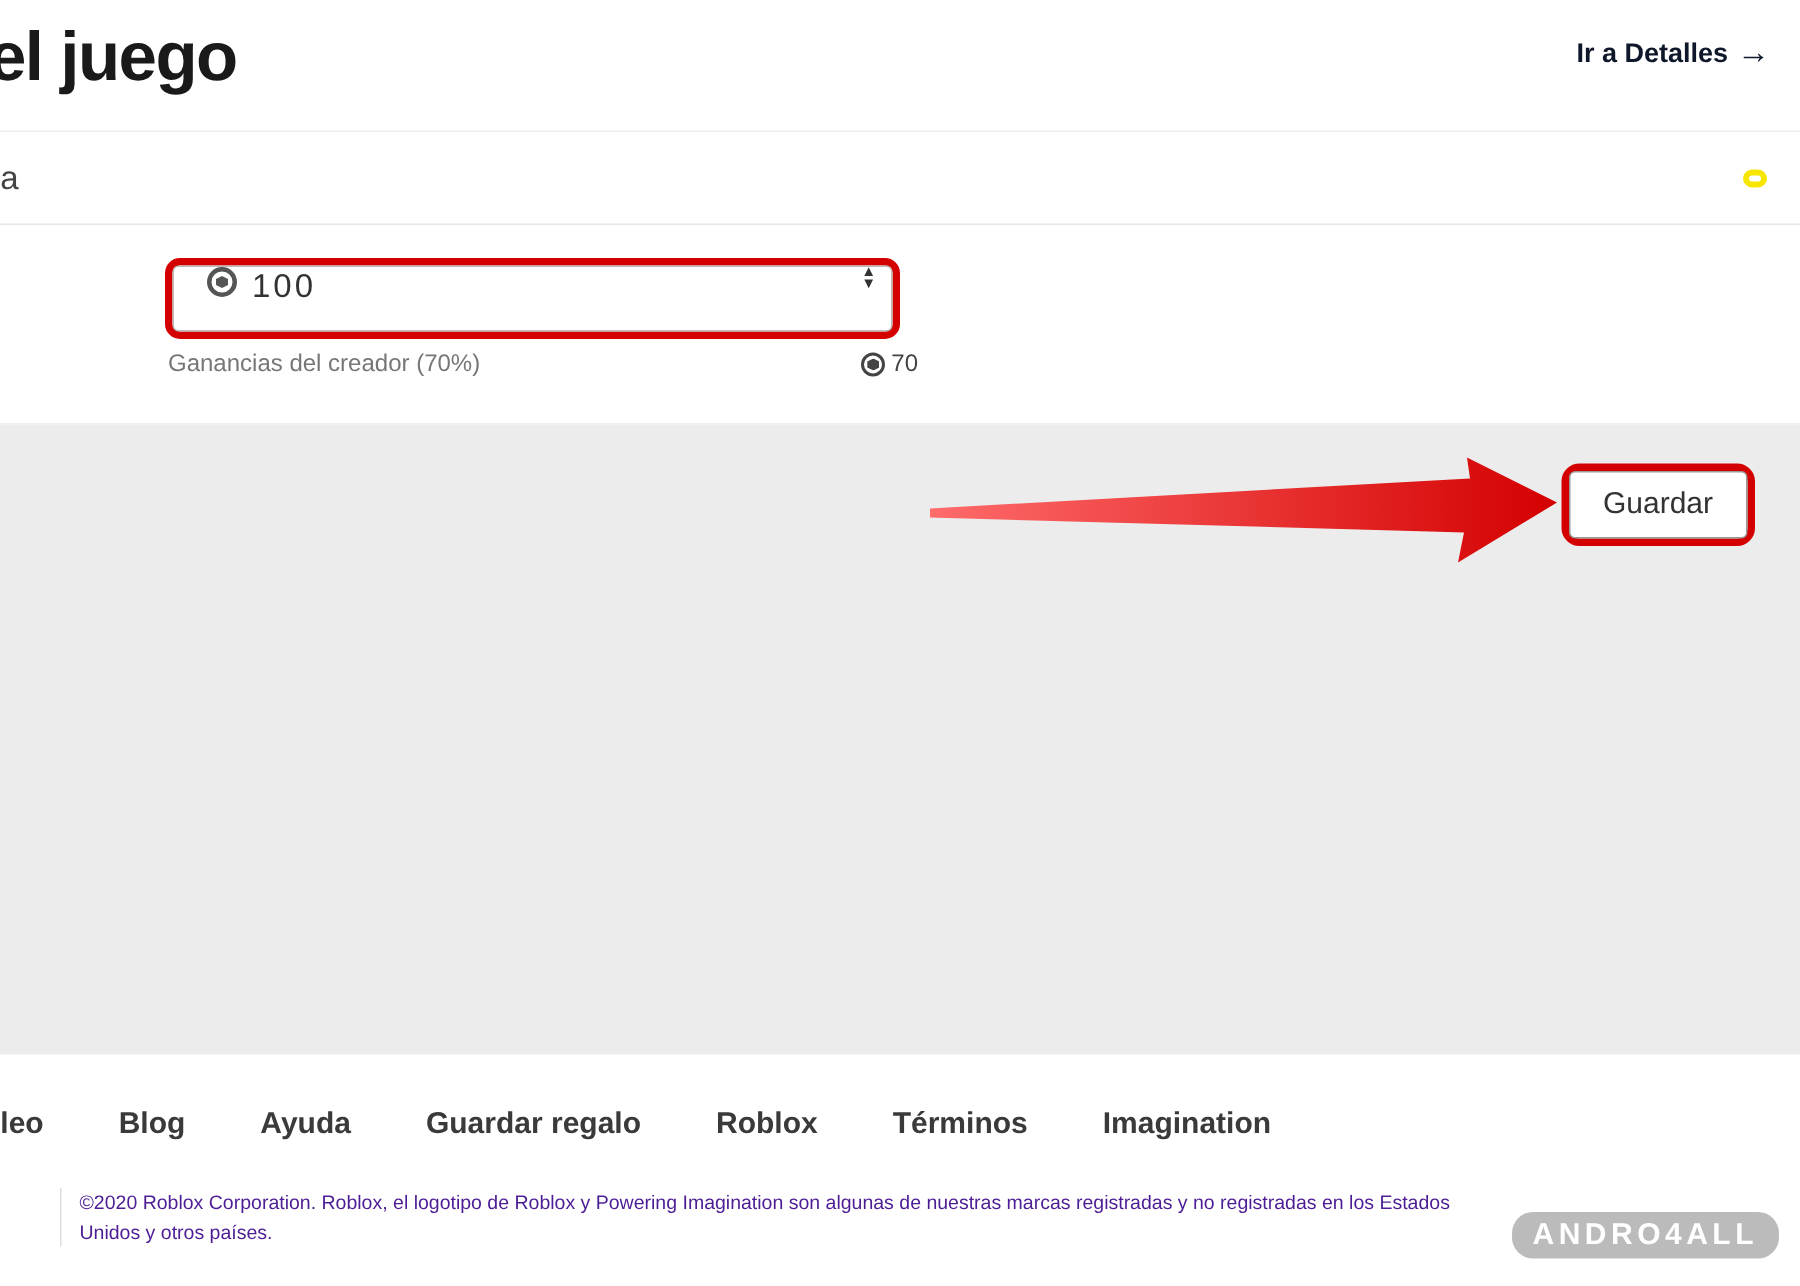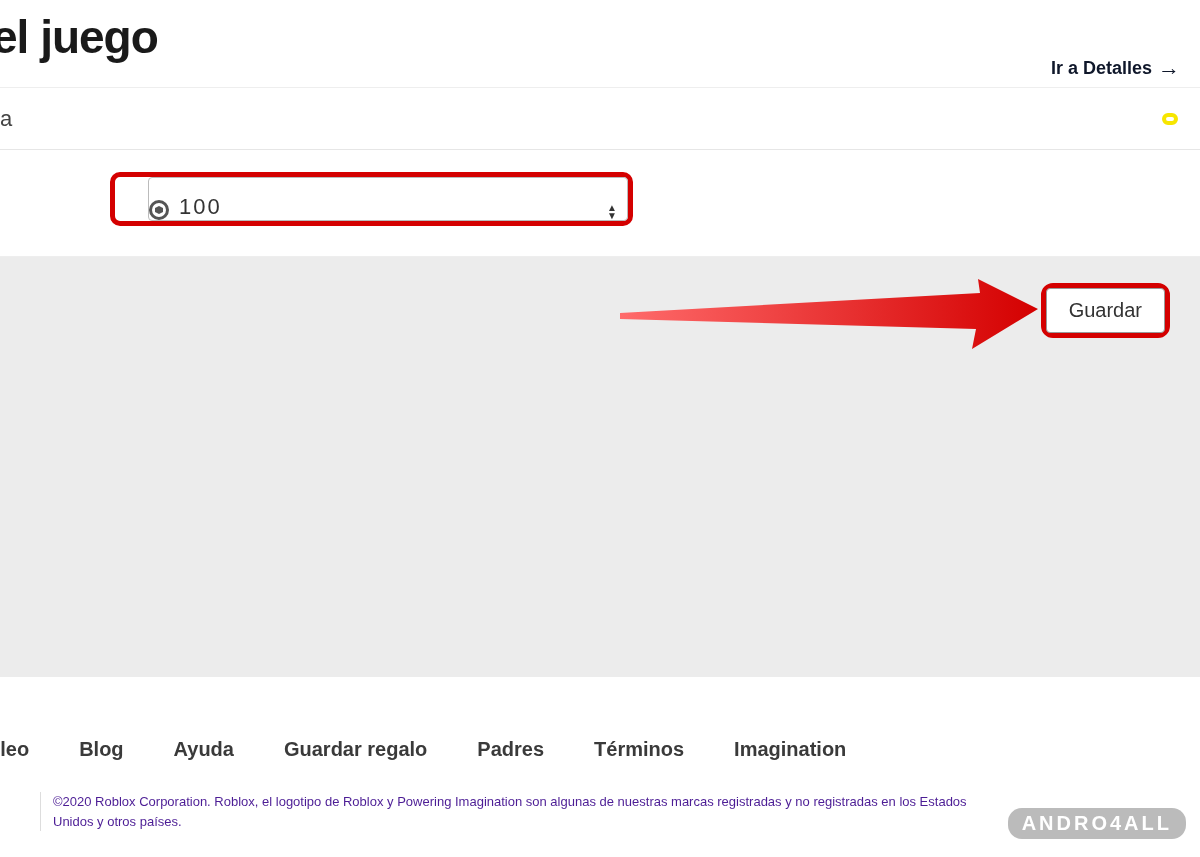--- a/index.html
+++ b/index.html
@@ -1,37 +1,37 @@
 <!DOCTYPE html>
 <html><head>
 <meta charset="utf-8">
 <style>
 * { box-sizing: border-box; margin: 0; padding: 0; }
 body { font-family: Arial, Helvetica, sans-serif; background: #fff; width: 1200px; height: 857px; overflow: hidden; position: relative; }
 
 .page-title { font-size: 46px; font-weight: 900; color: #1a1a1a; letter-spacing: -1px; padding: 10px 0 15px 0; margin-left: -8px; }
 
-.top-row { display: flex; align-items: flex-end; justify-content: space-between; padding: 0 20px 0 0; gap: 30px; }
+.top-row { display: flex; align-items: flex-start; justify-content: space-between; padding: 0 20px 0 0; gap: 30px; }
 
 .details-link { display: flex; align-items: center; gap: 6px; font-weight: 700; font-size: 18px; color: #0f172a; cursor: pointer; margin-top: 24px; }
 .details-link .arrow { font-size: 22px; line-height: 1; }
 
 .section { background: #fff; border-top: 1px solid #eee; border-bottom: 1px solid #eee; margin-top: 8px; }
 
 .row1 { display: flex; align-items: center; justify-content: space-between; border-bottom: 1px solid #e6e6e6; padding: 8px 22px 8px 0; height: 62px; }
 .row1 .label { font-size: 22px; color: #444; margin-left: -6px; }
 
 .toggle-wrap { border: 4px solid #f7e600; border-radius: 8px; padding: 2px 4px; }
 .toggle { width: 58px; height: 30px; background: #00a86b; border-radius: 30px; position: relative; cursor: pointer; }
 .toggle .knob { position: absolute; right: 2px; top: 2px; width: 26px; height: 26px; background: #fff; border-radius: 50%; }
 
 .row2 { padding: 22px 0 30px 110px; }
 .input-line { display: flex; align-items: center; }
 .input-highlight { border: 5px solid #d40000; border-radius: 10px; padding: 0; display: inline-block; }
-.num-input { display: flex; align-items: flex-end; border: 1px solid #bbb; border-radius: 4px; background: #fff; height: 44px; width: 480px; padding: 0 6px 0 0; margin-left: 33px; }
+.num-input { display: flex; align-items: flex-start; border: 1px solid #bbb; border-radius: 4px; background: #fff; height: 44px; width: 480px; padding: 0 6px 0 22px; }
 .num-input .robux-icon { width: 20px; height: 20px; border: 3px solid #555; border-radius: 50%; position: relative; margin-right: 10px; flex-shrink: 0; }
 .num-input .robux-icon::after { content: ""; position: absolute; inset: 3px; background: #555; clip-path: polygon(50% 0%, 100% 25%, 100% 75%, 50% 100%, 0% 75%, 0% 25%); }
 .num-input .value { font-size: 22px; color: #333; letter-spacing: 2px; flex: 1; }
 .num-input .stepper { display: flex; flex-direction: column; gap: 0; color: #333; font-size: 10px; line-height: 8px; margin-left: auto; padding-right: 4px; }
 
 .earn-line { display: flex; align-items: center; width: 500px; justify-content: space-between; margin: 8px 0 0 2px; font-size: 16px; color: #777; }
 .earn-line .right { display: flex; align-items: center; gap: 4px; color: #444; font-weight: 500; }
 .earn-line .mini-robux { width: 16px; height: 16px; border: 2.5px solid #444; border-radius: 50%; position: relative; }
 .earn-line .mini-robux::after { content: ""; position: absolute; inset: 2px; background: #444; clip-path: polygon(50% 0%, 100% 25%, 100% 75%, 50% 100%, 0% 75%, 0% 25%); }
 
@@ -74,20 +74,27 @@
         <span class="num-input">
           <span class="robux-icon"></span>
           <span class="value">100</span>
           <span class="stepper">
             <span>▲</span>
               <span>▼</span>
           </span>
         </span>
       </span>
     </div>
+    <div class="earn-line">
+      <span>Ganancias del creador (70%)</span>
+      <span class="right">
+        <span class="mini-robux"></span>
+        <span>70</span>
+      </span>
+    </div>
   </div>
 </div>
 
 <div class="save-area">
   <svg class="arrow-svg" width="420" height="80">
     <defs>
       <linearGradient id="g" x1="0" y1="0" x2="1" y2="0">
         <stop offset="0%" stop-color="#ff6b6b"></stop>
         <stop offset="100%" stop-color="#d40000"></stop>
       </linearGradient>
@@ -97,20 +104,20 @@
   <span class="save-btn-wrap">
     <button class="save-btn">Guardar</button>
   </span>
 </div>
 
 <div class="footer-nav">
   <span>oleo</span>
   <span>Blog</span>
   <span>Ayuda</span>
   <span>Guardar regalo</span>
-  <span>Padres</span>
+  <span>Roblox</span>
   <span>Términos</span>
   <span>Imagination</span>
 </div>
 
 <div class="copyright">©2020 Roblox Corporation. Roblox, el logotipo de Roblox y Powering Imagination son algunas de nuestras marcas registradas y no registradas en los Estados Unidos y otros países.</div>
 
 <div class="watermark">ANDRO4ALL</div>
 
 </body></html>

